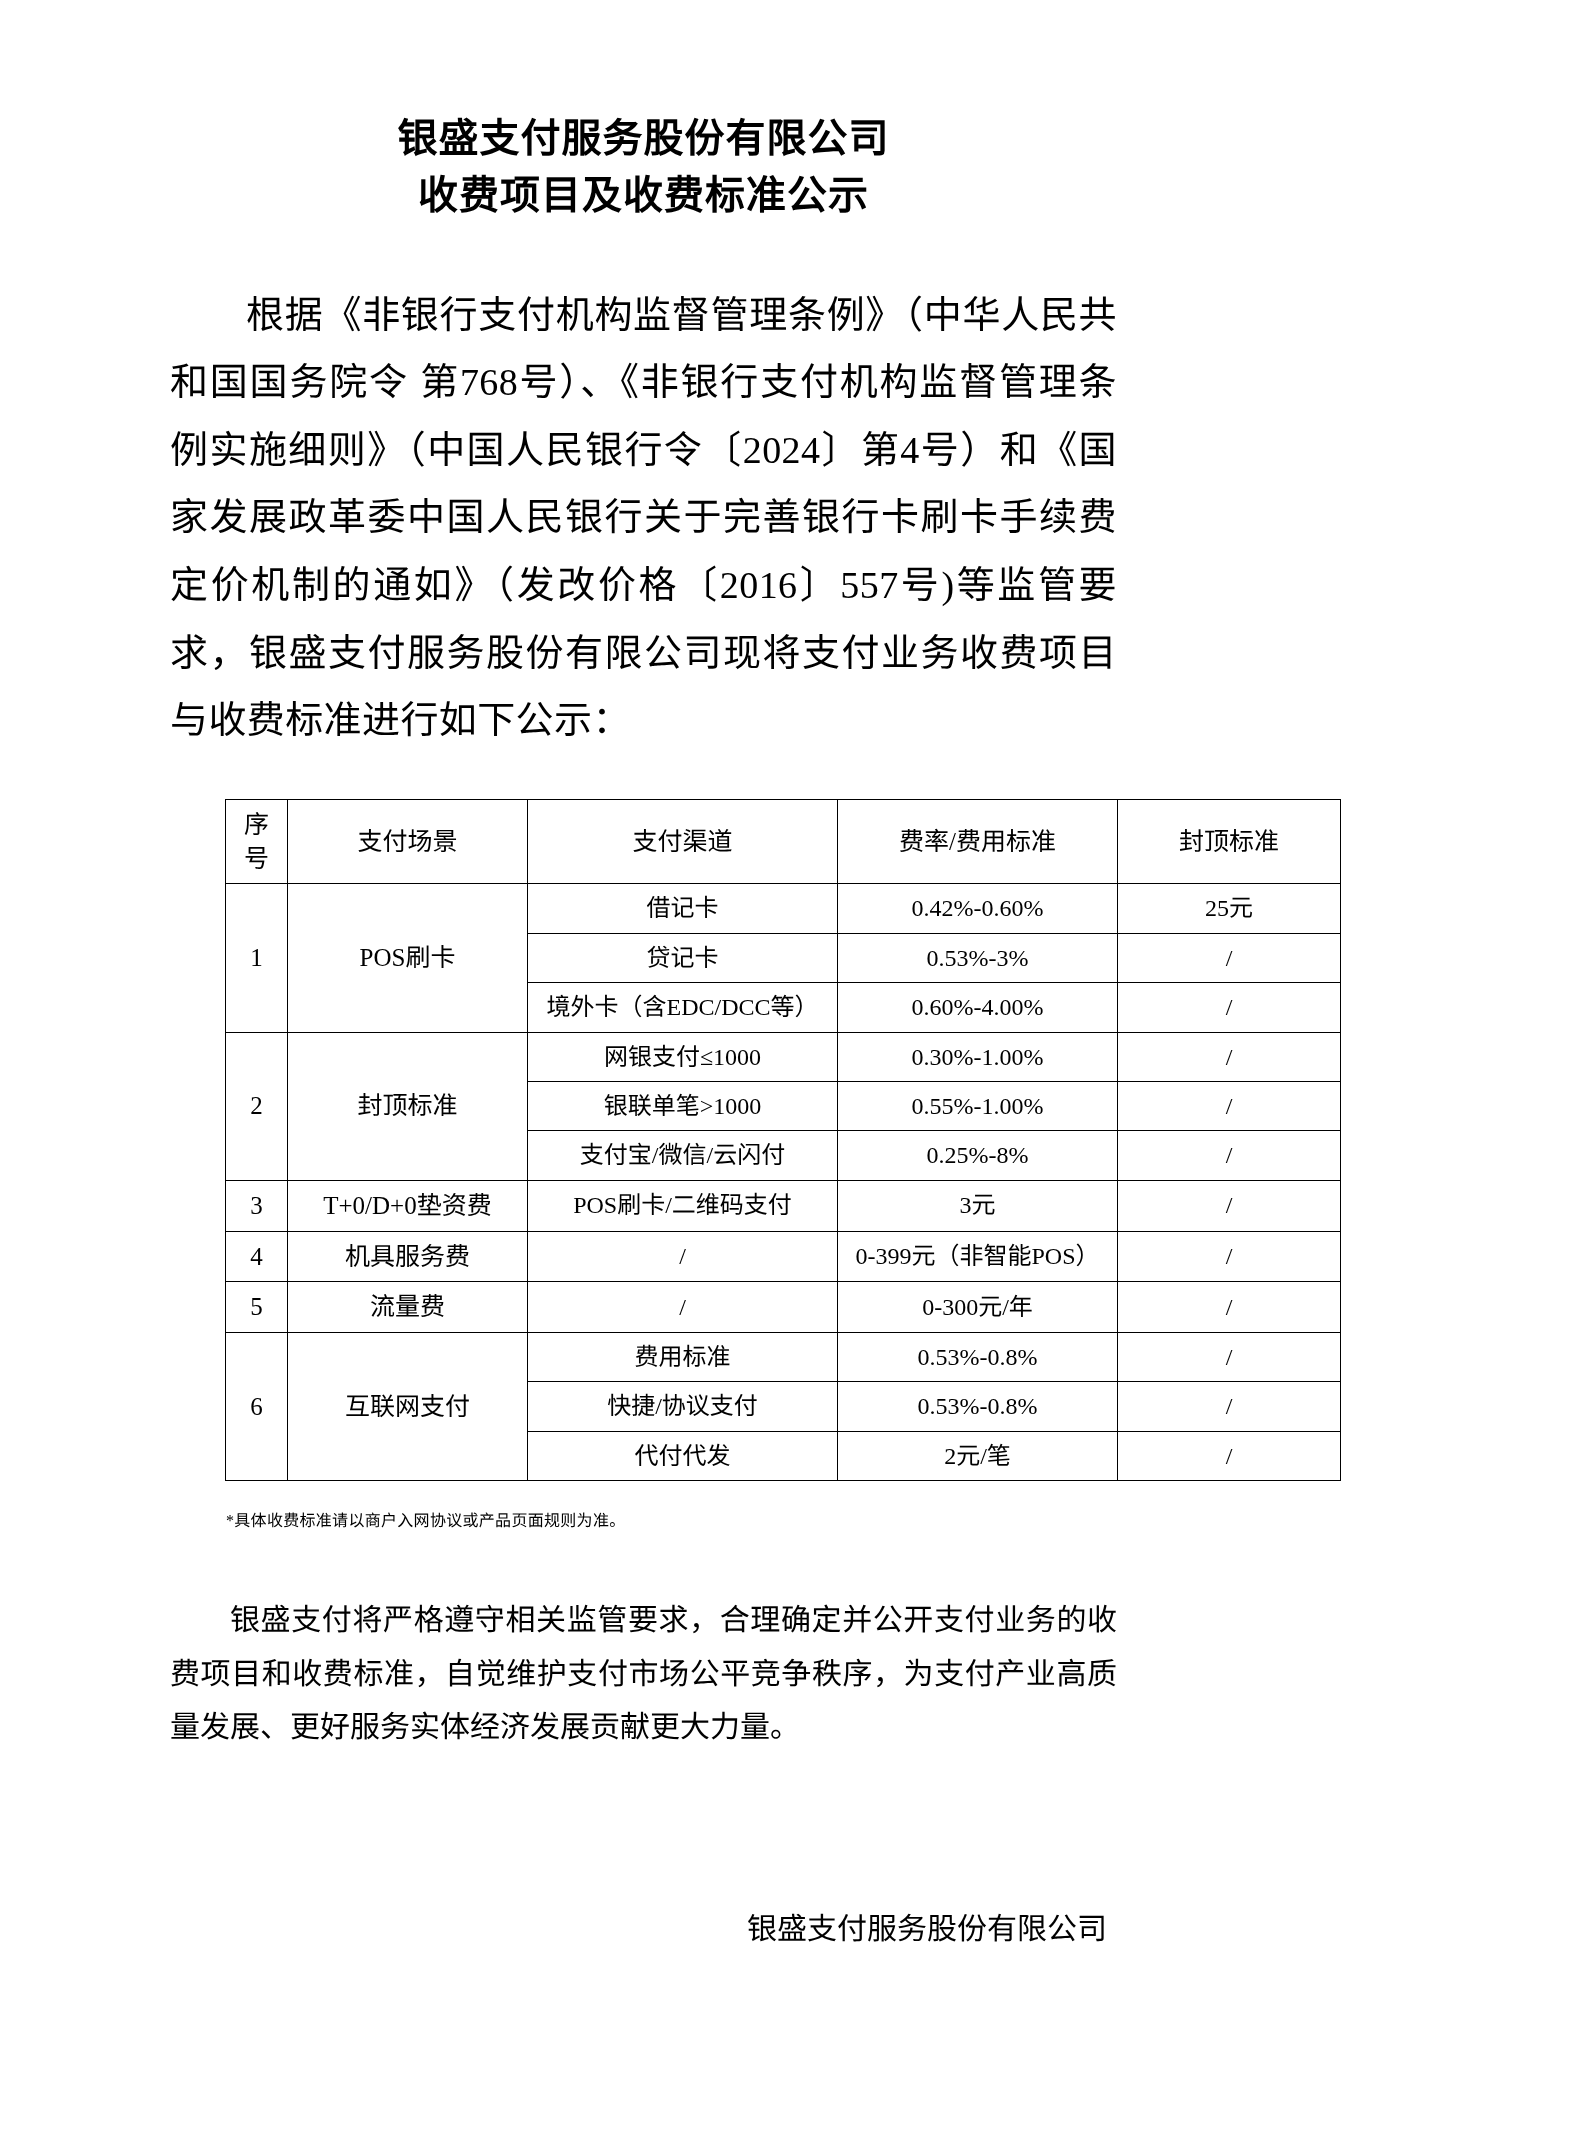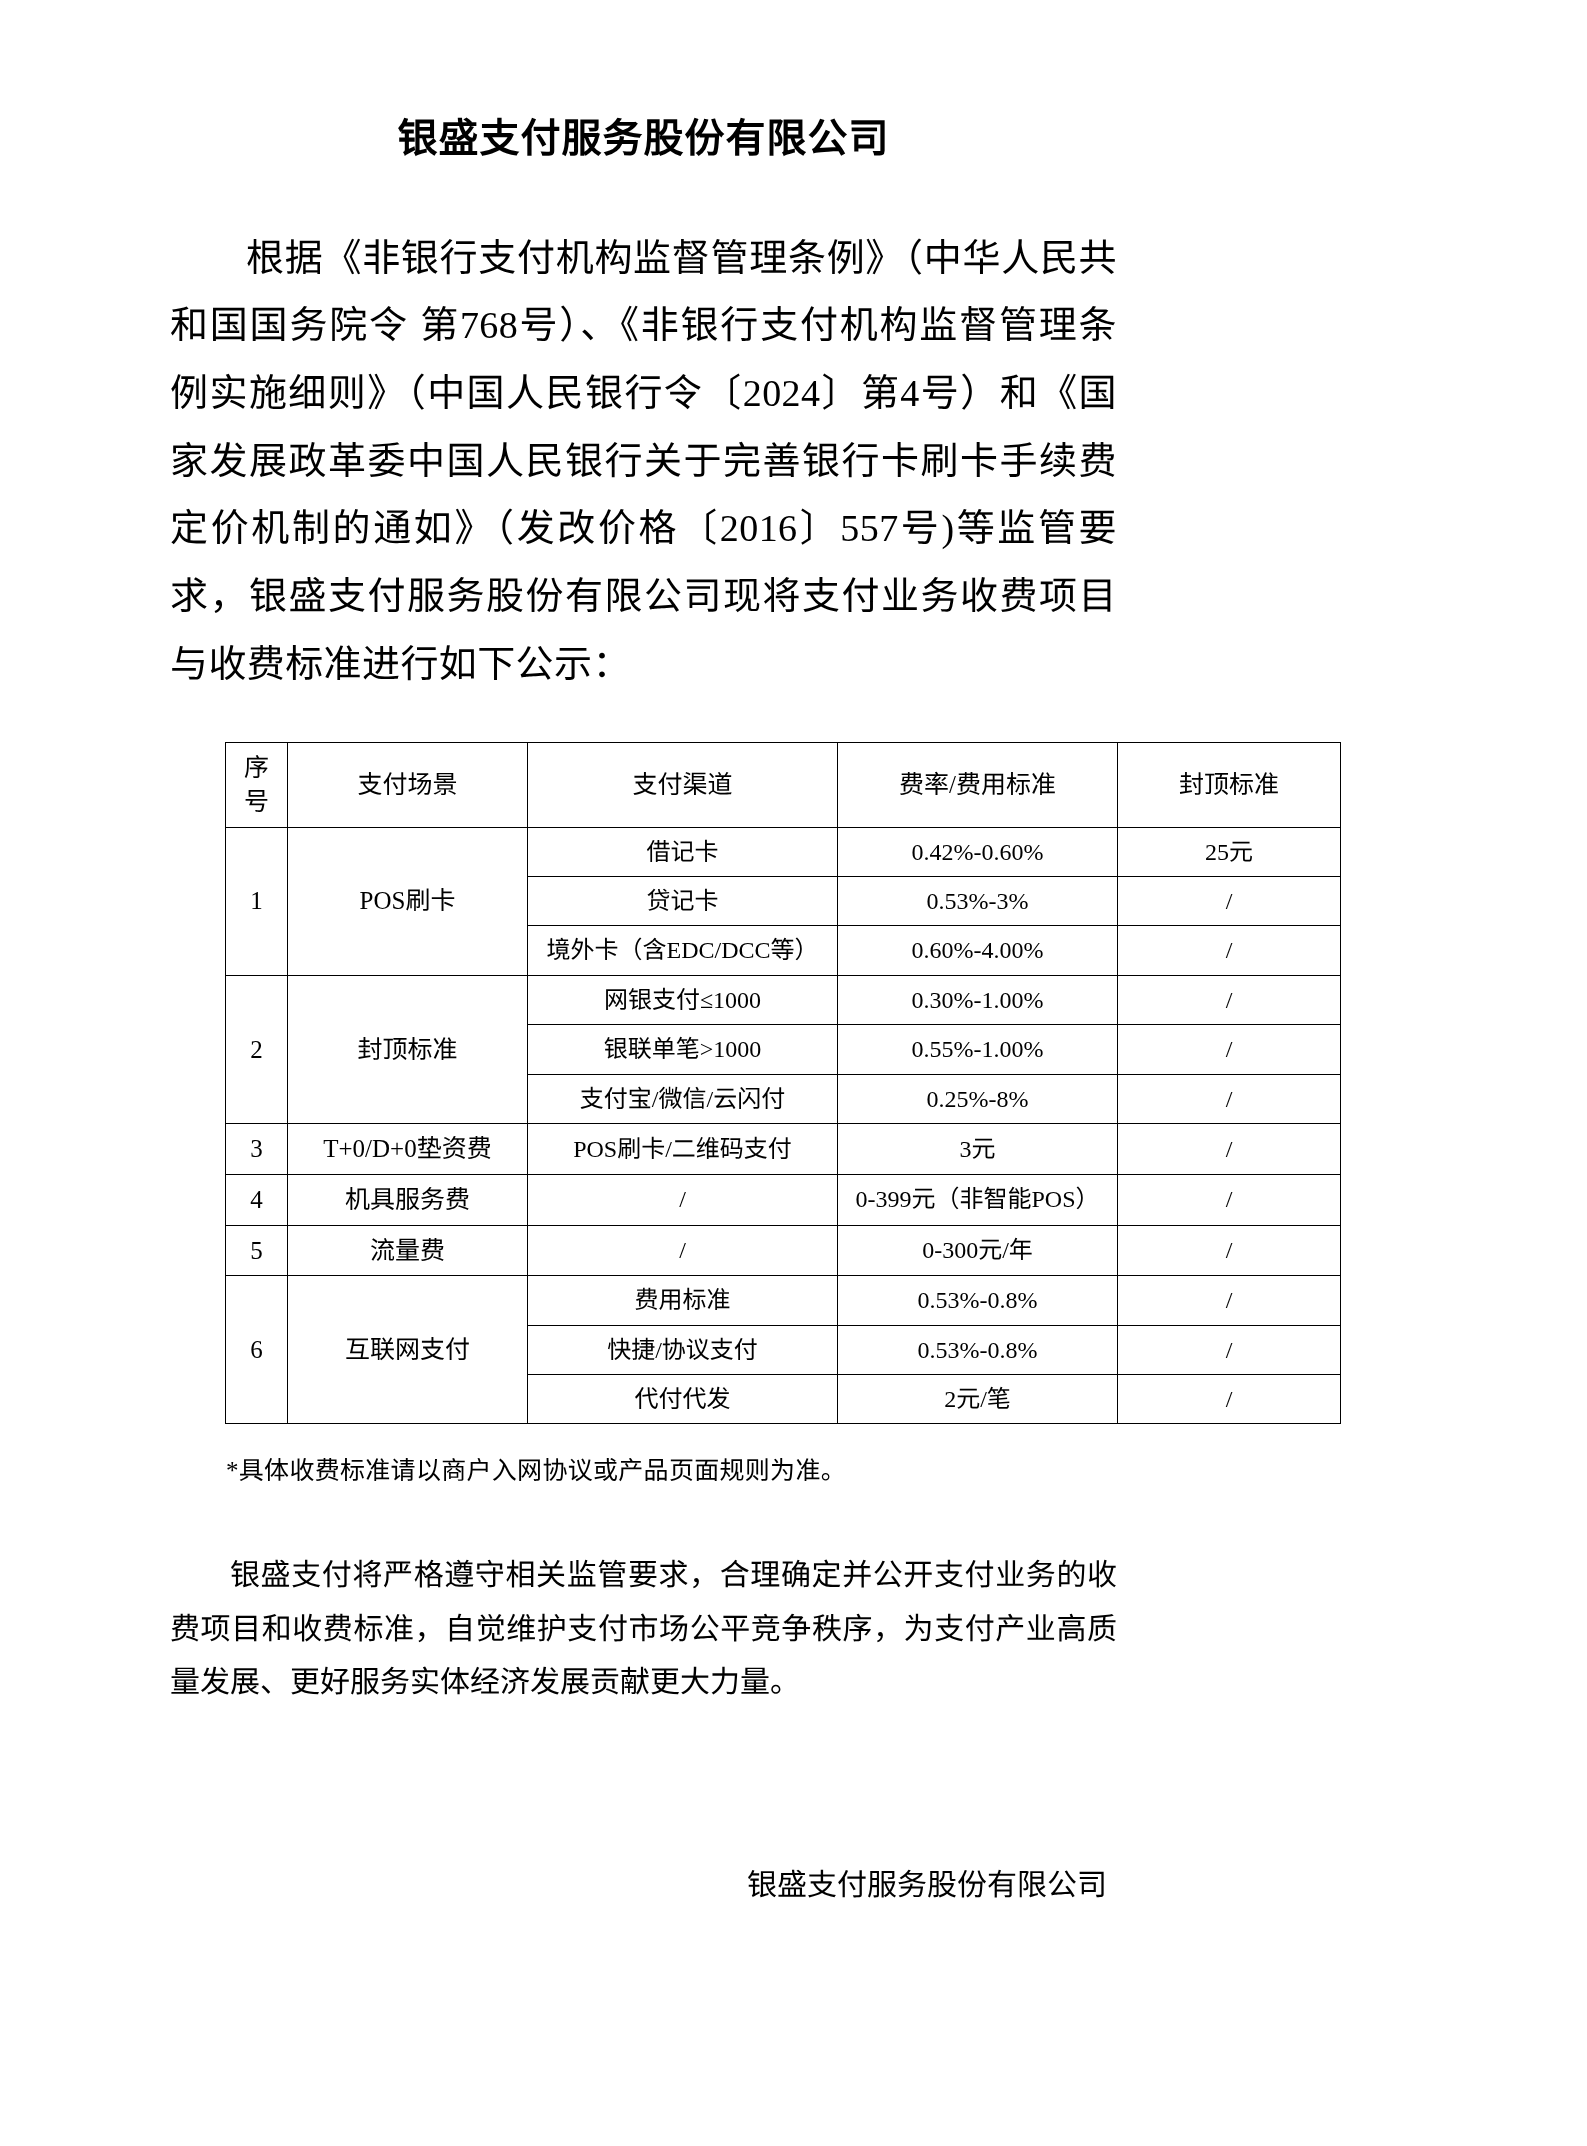--- a/index.html
+++ b/index.html
@@ -72,21 +72,21 @@
     line-height: 1.2;
   }
   .cell-scene, .cell-no {
     font-size: 25px;
   }
   .two-line {
     line-height: 1.4;
   }
   .note {
     margin: 26px 0 0 56px;
-    font-size: 25px;
+    font-size: 16px;
     letter-spacing: 0.3px;
   }
   .closing {
     margin-top: 62px;
     font-size: 30px;
     line-height: 1.78;
     text-align: justify;
     text-justify: inter-ideograph;
   }
   .closing p {
@@ -104,20 +104,21 @@
     display: block;
   }
 </style>
 </head>
 <body>
 
 <div class="page">
 
   <h1 class="title">
     <span class="line">银盛支付服务股份有限公司</span>
+    <span class="line">收费项目及收费标准公示</span>
   </h1>
 
   <div class="intro">
     <p>根据《非银行支付机构监督管理条例》（中华人民共和国国务院令  第768号）、《非银行支付机构监督管理条例实施细则》（中国人民银行令〔2024〕第4号）和《国家发展政革委中国人民银行关于完善银行卡刷卡手续费定价机制的通如》（发改价格〔2016〕557号)等监管要求，银盛支付服务股份有限公司现将支付业务收费项目与收费标准进行如下公示：</p>
   </div>
 
   <table class="fees">
     <colgroup>
       <col class="col-no">
       <col class="col-scene">

